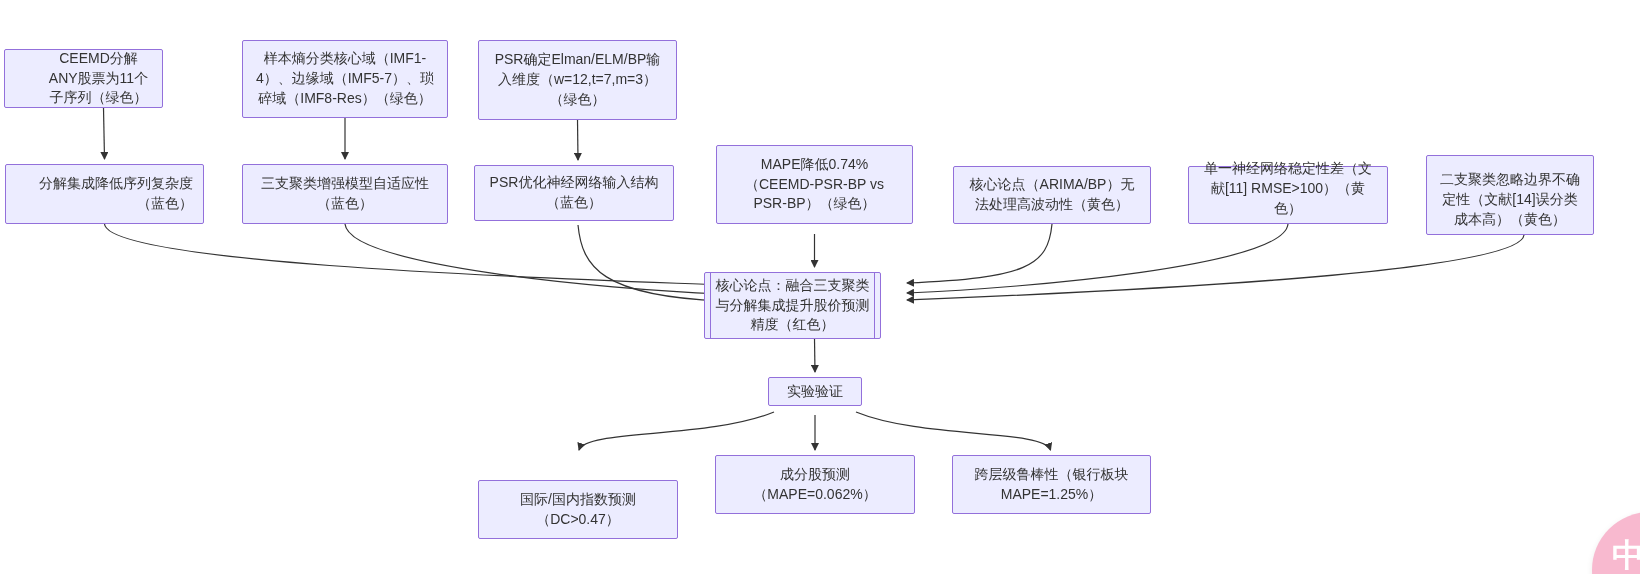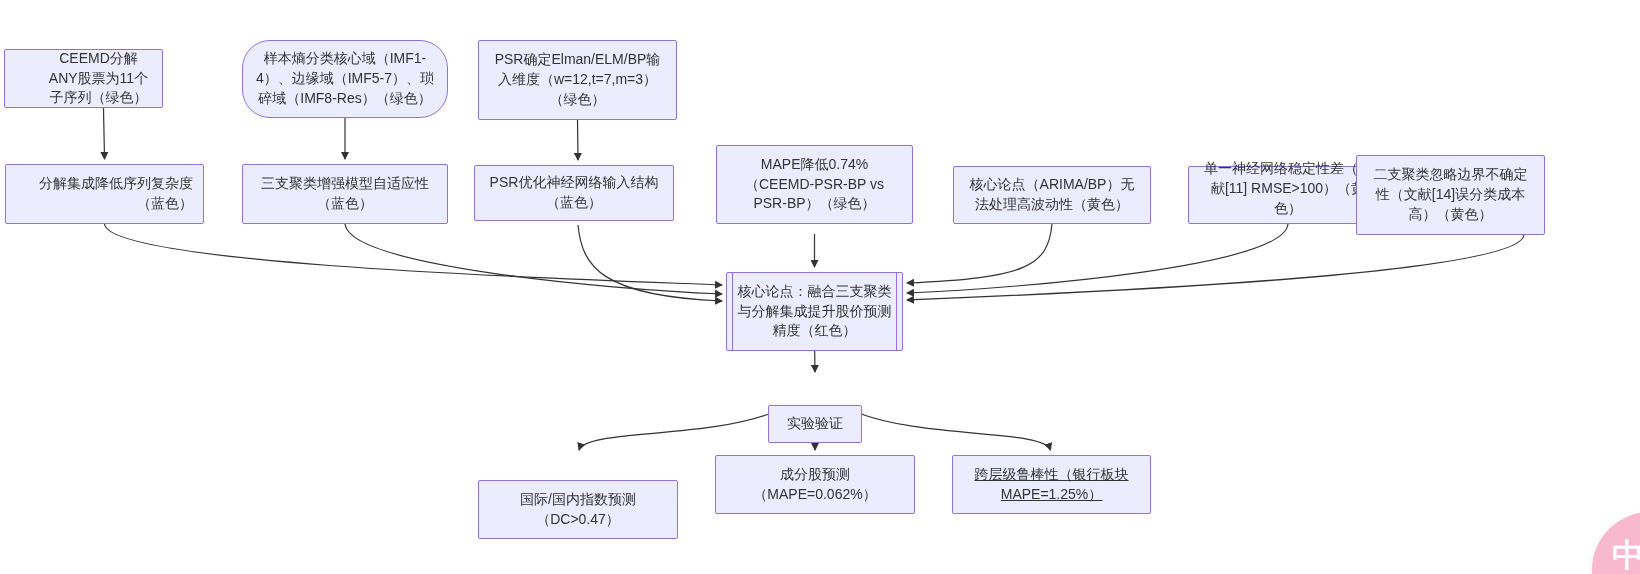--- a/index.html
+++ b/index.html
@@ -79,21 +79,21 @@
         <path d="M 774 412 C 708 439, 586 429, 579 450" fill="none" stroke="#333333" stroke-width="1.2" marker-end="url(#arrow)"></path>
         <path d="M 815 415 L 815 450" fill="none" stroke="#333333" stroke-width="1.2" marker-end="url(#arrow)"></path>
         <path d="M 856 412 C 922 439, 1043.5 429, 1050.5 450" fill="none" stroke="#333333" stroke-width="1.2" marker-end="url(#arrow)"></path>
       </g>
   </svg>
 
   <div id="nodes">
       <div class="node" style="left: 4px; top: 49px; width: 159px; height: 59px; padding-left: 40px;">
         <span>CEEMD分解ANY股票为11个子序列（绿色）</span>
       </div>
-      <div class="node" style="left: 242px; top: 40px; width: 206px; height: 78px; border-radius: 28px;">
+      <div class="node" style="left: 242px; top: 40px; width: 206px; height: 78px;">
         <span>样本熵分类核心域（IMF1-4）、边缘域（IMF5-7）、琐碎域（IMF8-Res）（绿色）</span>
       </div>
       <div class="node" style="left: 478px; top: 40px; width: 199px; height: 80px;">
         <span>PSR确定Elman/ELM/BP输入维度（w=12,t=7,m=3）（绿色）</span>
       </div>
       <div class="node" style="left: 5px; top: 164px; width: 199px; height: 60px; text-align: right;">
         <span>分解集成降低序列复杂度（蓝色）</span>
       </div>
       <div class="node" style="left: 242px; top: 164px; width: 206px; height: 60px;">
         <span>三支聚类增强模型自适应性（蓝色）</span>
@@ -103,36 +103,36 @@
       </div>
       <div class="node" style="left: 716px; top: 145px; width: 197px; height: 79px;">
         <span>MAPE降低0.74%（CEEMD-PSR-BP vs PSR-BP）（绿色）</span>
       </div>
       <div class="node" style="left: 953px; top: 166px; width: 198px; height: 58px;">
         <span>核心论点（ARIMA/BP）无法处理高波动性（黄色）</span>
       </div>
       <div class="node" style="left: 1188px; top: 166px; width: 200px; height: 58px; align-items: flex-end;">
         <span>单一神经网络稳定性差（文献[11] RMSE&gt;100）（黄色）</span>
       </div>
-      <div class="node" style="left: 1356px; top: 155px; width: 189px; height: 80px;">
+      <div class="node" style="left: 1426px; top: 155px; width: 168px; height: 80px; align-items: flex-end;">
         <span>二支聚类忽略边界不确定性（文献[14]误分类成本高）（黄色）</span>
       </div>
-      <div class="node subroutine" style="left: 726px; top: 272px; width: 177px; height: 79px;">
+      <div class="node subroutine" style="left: 704px; top: 272px; width: 177px; height: 67px;">
         <span>核心论点：融合三支聚类与分解集成提升股价预测精度（红色）</span>
       </div>
-      <div class="node" style="left: 768px; top: 377px; width: 94px; height: 38px; margin-top: 28px;">
+      <div class="node" style="left: 768px; top: 377px; width: 94px; height: 29px;">
         <span>实验验证</span>
       </div>
       <div class="node" style="left: 478px; top: 480px; width: 200px; height: 59px;">
         <span>国际/国内指数预测（DC&gt;0.47）</span>
       </div>
       <div class="node" style="left: 715px; top: 455px; width: 200px; height: 59px;">
         <span>成分股预测（MAPE=0.062%）</span>
       </div>
-      <div class="node" style="left: 952px; top: 455px; width: 199px; height: 59px; text-decoration: underline;">
+      <div class="node" style="left: 952px; top: 455px; width: 199px; height: 59px;">
         <span>跨层级鲁棒性（银行板块 MAPE=1.25%）</span>
       </div>
     </div>
 
   <div id="translate-badge" style="left: 1592px; top: 512px; background: rgb(248, 185, 207);">
     <span class="badge-label">中A</span>
   </div>
 </div>
 
 </body></html>

